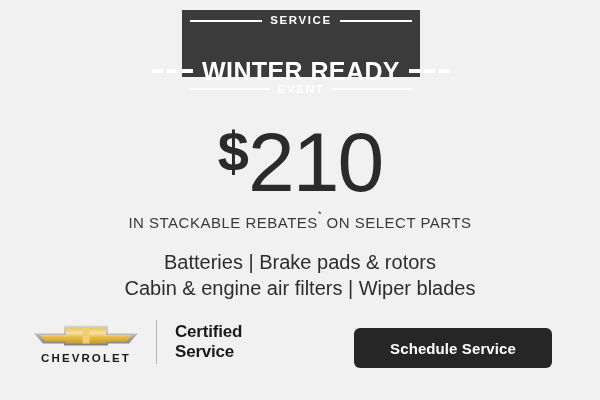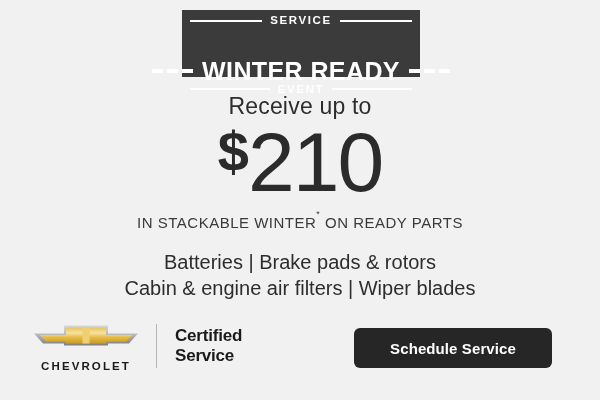--- a/index.html
+++ b/index.html
@@ -166,21 +166,21 @@
     display: flex;
     flex-direction: column;
     align-items: center;
   }
   .bowtie {
     width: 110px;
     height: 30px;
     display: block;
   }
   .chevy-word {
-    margin-top: 11px;
+    margin-top: 3px;
     font-size: 11.5px;
     font-weight: 700;
     letter-spacing: 2.1px;
     color: #1a1a1a;
     line-height: 1;
   }
   .divider {
     width: 1px;
     height: 44px;
     background: #b5b5b5;
@@ -240,27 +240,26 @@
       </div>
     </div>
 
     <div class="badge-row badge-row-bot">
       <div class="rule"></div>
       <div class="badge-small">EVENT</div>
       <div class="rule"></div>
     </div>
   </div>
 
-  <div class="receive">Receive up to</div>
 
   <div class="amount">
     <span class="dollar">$</span><span class="value">210</span>
   </div>
 
-  <div class="rebates"><span>IN STACKABLE WINTER</span><sup>*</sup><span> ON READY PARTS</span></div>
+  <div class="rebates"><span>IN STACKABLE REBATES</span><sup>*</sup><span> ON SELECT PARTS</span></div>
 
   <div class="parts">
     <span class="parts-line">Batteries | Brake pads &amp; rotors</span>
     <span class="parts-line">Cabin &amp; engine air filters | Wiper blades</span>
   </div>
 
   <div class="footer">
 
     <div class="brand-lockup">
       <div class="chevy-block">

